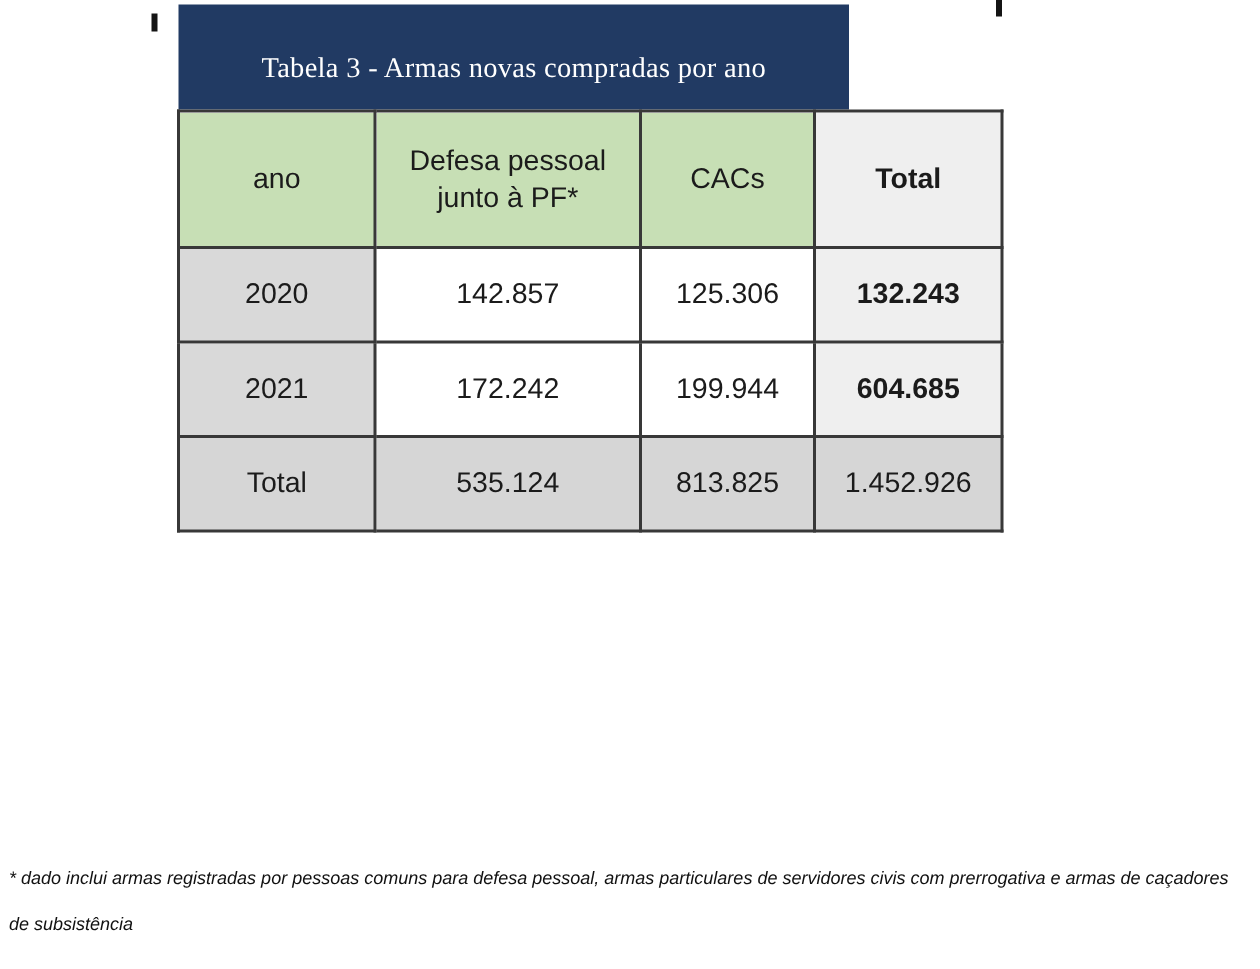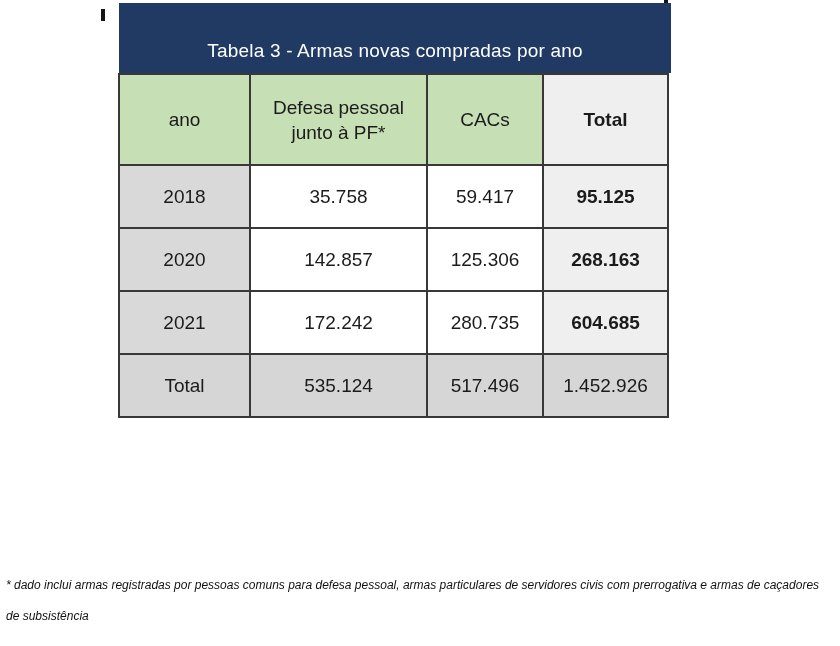--- a/index.html
+++ b/index.html
@@ -4,25 +4,25 @@
 <style>
   html,body{margin:0;padding:0;}
   body{font-family:"Liberation Sans",sans-serif;background:#ffffff;}
   .page{position:relative;width:840px;height:646px;background:#ffffff;overflow:hidden;}
 
   .artifact{position:absolute;background:#141414;}
   .artifact-left{left:101px;top:9px;width:4px;height:12px;}
   .artifact-right{left:664px;top:0px;width:4px;height:11px;}
 
   .title-bar{
-    position:absolute;left:119px;top:3px;width:552px;height:70px;
+    position:absolute;left:119px;top:3px;width:447px;height:70px;
     background:#213a63;color:#ffffff;
     display:flex;align-items:flex-end;justify-content:center;
-    padding-bottom:11px;box-sizing:border-box;
-    font-size:19px;letter-spacing:0.2px;
+    padding-bottom:16px;box-sizing:border-box;
+    font-size:19px;letter-spacing:0.2px;font-family:Liberation Serif, serif;
   }
 
   table.armas{
     position:absolute;left:118px;top:73px;
     border-collapse:collapse;table-layout:fixed;
     border:2px solid #000000;
     font-size:19px;color:#1b1b1b;
   }
   table.armas td, table.armas th{
     border:2px solid #383838;
@@ -86,47 +86,41 @@
     <tbody>
       <tr class="hdr-row">
         <th class="h-green h-ano">ano</th>
         <th class="h-green h-def">Defesa pessoal junto à PF*</th>
         <th class="h-green h-cacs">
           <span class="spell-error">CACs</span>
         </th>
         <th class="h-total">Total</th>
       </tr>
 
-      <tr class="data-row">
-        <td class="c-ano">2018</td>
-        <td class="c-val">35.758</td>
-        <td class="c-val">59.417</td>
-        <td class="c-tot">95.125</td>
-      </tr>
 
 
       <tr class="data-row">
         <td class="c-ano">2020</td>
         <td class="c-val">142.857</td>
         <td class="c-val">125.306</td>
-        <td class="c-tot">268.163</td>
+        <td class="c-tot">132.243</td>
       </tr>
 
       <tr class="data-row">
         <td class="c-ano">2021</td>
         <td class="c-val">172.242</td>
-        <td class="c-val">280.735</td>
+        <td class="c-val">199.944</td>
         <td class="c-tot">604.685</td>
       </tr>
 
 
       <tr class="total-row">
         <td class="c-ano">Total</td>
         <td>535.124</td>
-        <td>517.496</td>
+        <td>813.825</td>
         <td>1.452.926</td>
       </tr>
     </tbody>
   </table>
 
   <div class="footnote">* dado inclui armas registradas por pessoas comuns para defesa pessoal, armas particulares de servidores civis com prerrogativa e armas de caçadores de subsistência</div>
 
 </div>
 
 </body></html>

